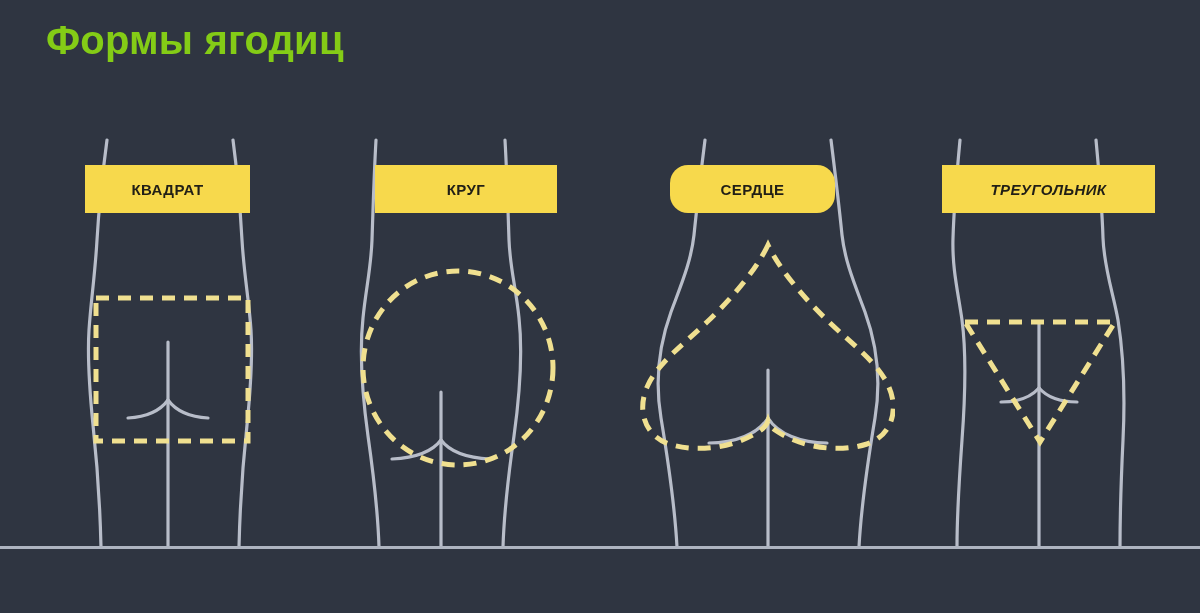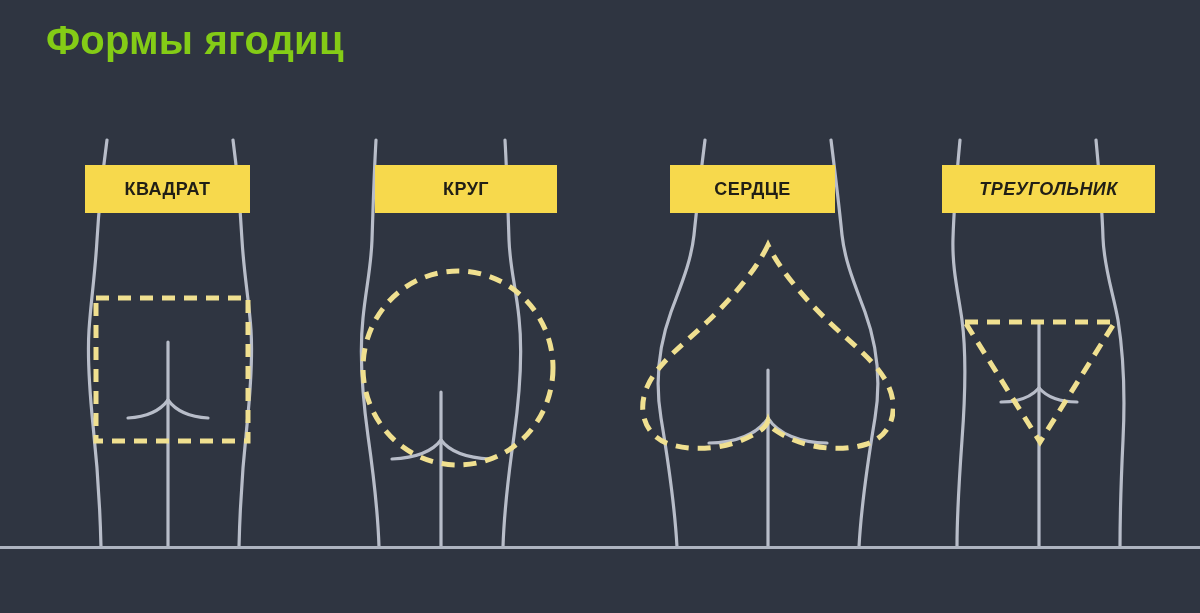--- a/index.html
+++ b/index.html
@@ -46,21 +46,21 @@
     height: 48px;
     top: 165px;
     background: #f7d94c;
     display: flex;
     align-items: center;
     justify-content: center;
     box-sizing: border-box;
   }
   .badge-label {
     color: #211f16;
-    font-size: 18px;
+    font-size: 15px;
     font-weight: bold;
     letter-spacing: 0.4px;
     white-space: nowrap;
   }
   #ground-line {
     position: absolute;
     left: 0;
     top: 546px;
     width: 1200px;
     height: 3px;
@@ -154,21 +154,21 @@
                C 88 345, 64 362, 53 385
                C 41 410, 50 436, 74 444
                C 102 453, 140 448, 166 430
                C 170 427, 172 424, 173 421
                C 174 424, 176 427, 180 430
                C 206 448, 244 453, 272 444
                C 296 436, 305 410, 293 385
                C 282 362, 258 345, 234 322
                C 211 300, 186 272, 173 245 Z" fill="none" stroke="#f0e090" stroke-width="5" stroke-dasharray="13 9" stroke-linecap="butt"></path>
     </svg>
-    <div class="badge" style="left:75px;width:165px;">
+    <div class="badge" style="left:75px;width:165px;border-radius:18px;">
       <span class="badge-label">СЕРДЦЕ</span>
     </div>
   </div>
 
   <div class="figure-col" style="left:900px;">
     <svg class="fig-svg" viewBox="0 0 300 613">
       <g fill="none" stroke="#b8bdc9" stroke-width="3.2" stroke-linecap="round">
 
         <path d="M60 140 C 57 172, 54 205, 53 238
                  C 52 268, 58 292, 62 320

